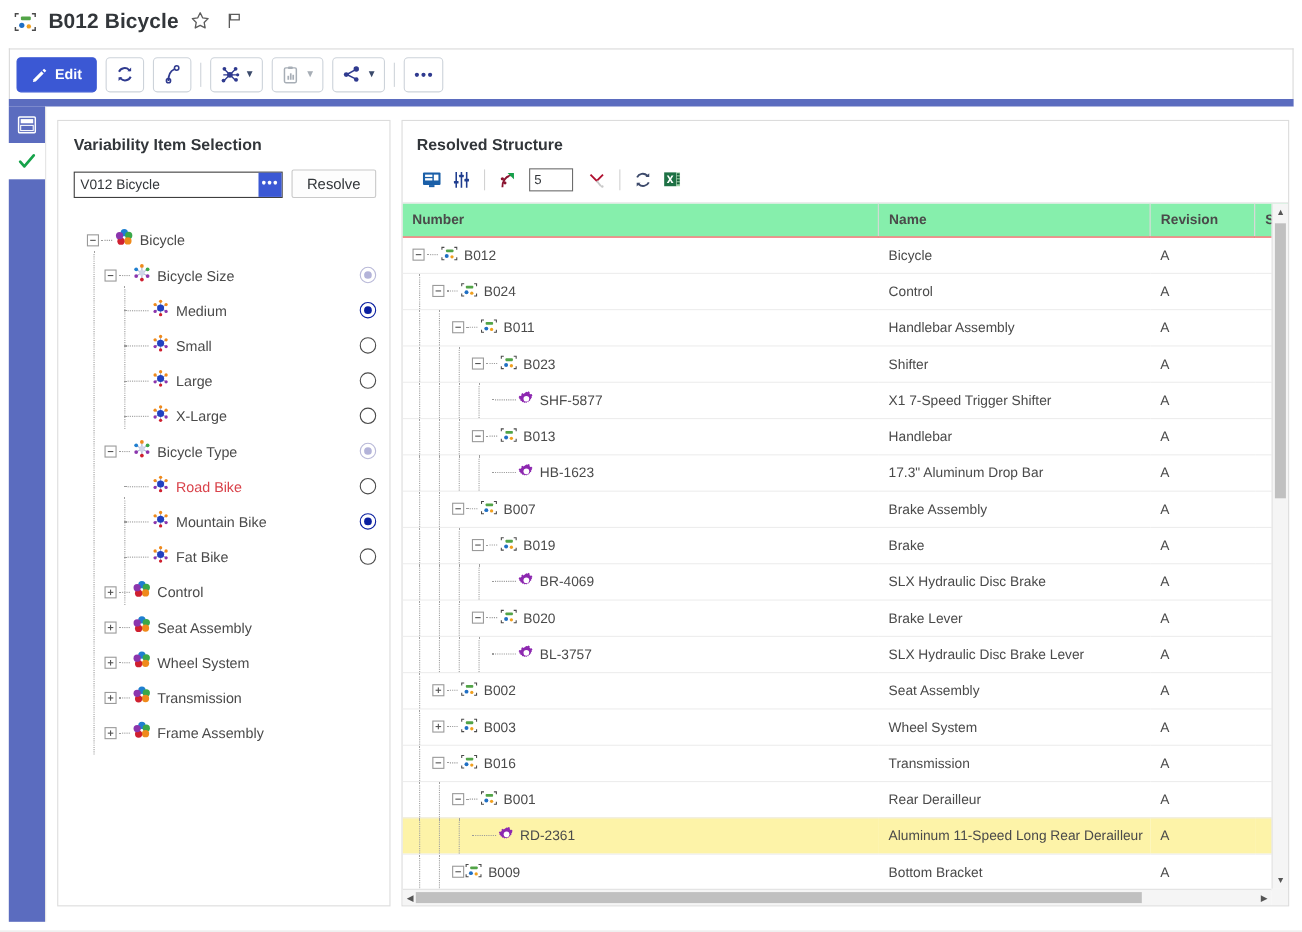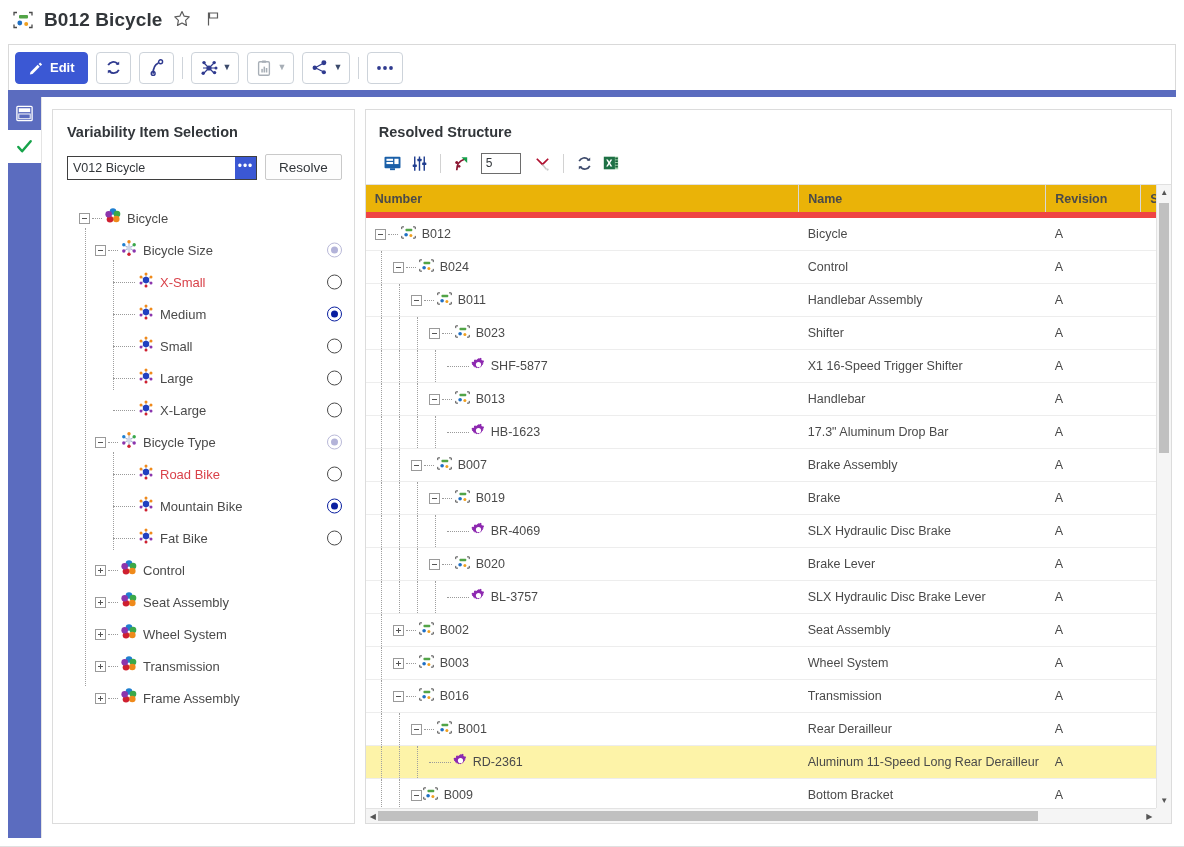--- a/index.html
+++ b/index.html
@@ -134,23 +134,23 @@
   .rtb-sep { width: 1px; height: 19px; background: #d2d2d2; margin: 0 7px; }
   .count-input {
     width: 40px; height: 21px; border: 1px solid #6d6d6d; background: #fff;
     font-size: 12px; color: #32363a; padding: 0 4px; outline: none;
     font-family: "Liberation Sans", sans-serif; margin: 0 8px 0 6px;
   }
 
   .grid-wrap { flex: 1; position: relative; overflow: hidden; border-top: 1px solid #e0e0e0; }
   table.grid { border-collapse: collapse; table-layout: fixed; width: 805px; }
   table.grid th {
-    background: #eab308; text-align: left; font-size: 12.5px; color: #4a4a4a;
+    background: #86efac; text-align: left; font-size: 12.5px; color: #4a4a4a;
     font-weight: bold; height: 30px; padding: 0 0 0 9px;
-    border-right: 1px solid #d8d8d8; border-bottom: 6px solid #ef4444;
+    border-right: 1px solid #d8d8d8; border-bottom: 1px solid #ef4444;
   }
   table.grid td {
     height: 32px; font-size: 12.5px; color: #4a4a4a; padding: 0 0 0 9px;
     border-bottom: 1px solid #ededed; vertical-align: middle; white-space: nowrap;
   }
   tr.hl td { background: #fdf3a8; }
   .col-num { width: 433px; }
   .col-name { width: 247px; }
   .col-rev { width: 95px; }
   .col-s { width: 30px; }
@@ -363,39 +363,20 @@
                   <circle cx="14.2" cy="12" r="1.7" fill="#8b35ad"></circle>
                   <circle cx="9" cy="15.2" r="1.7" fill="#cf2030"></circle>
                   <circle cx="3.8" cy="12" r="1.7" fill="#8b35ad"></circle>
                   <circle cx="3.8" cy="5.8" r="1.7" fill="#1f7fd0"></circle>
                 </svg>
               </span>
               <span class="lbl" style="margin-left:5px">Bicycle Size</span>
               <div class="radio ro"></div>
             </div>
 
-            <div class="vnode" style="padding-left:46px">
-              <div class="vleaf-dots"></div>
-              <span>
-                <svg width="18" height="18" viewBox="0 0 18 18">
-                  <g stroke="#9aa6c8" stroke-width=".9">
-                      <path d="M9 9L9 3.4M9 9l4.6 2.7M9 9l-4.6 2.7M9 9l4.6-2.7M9 9l-4.6-2.7M9 9v5.6"></path>
-                    </g>
-                  <circle cx="9" cy="9" r="3.2" fill="#2040c0"></circle>
-                  <circle cx="9" cy="2.9" r="1.5" fill="#ef8a1b"></circle>
-                  <circle cx="14" cy="5.9" r="1.5" fill="#ef8a1b"></circle>
-                  <circle cx="14" cy="12.1" r="1.5" fill="#8b35ad"></circle>
-                  <circle cx="9" cy="15.1" r="1.5" fill="#cf2030"></circle>
-                  <circle cx="4" cy="12.1" r="1.5" fill="#8b35ad"></circle>
-                  <circle cx="4" cy="5.9" r="1.5" fill="#ef8a1b"></circle>
-                </svg>
-              </span>
-              <span class="lbl red" style="margin-left:5px">X-Small</span>
-              <div class="radio"></div>
-            </div>
 
             <div class="vnode" style="padding-left:46px">
               <div class="vleaf-dots"></div>
               <span>
                 <svg width="18" height="18" viewBox="0 0 18 18">
                   <g stroke="#9aa6c8" stroke-width=".9">
                       <path d="M9 9L9 3.4M9 9l4.6 2.7M9 9l-4.6 2.7M9 9l4.6-2.7M9 9l-4.6-2.7M9 9v5.6"></path>
                     </g>
                   <circle cx="9" cy="9" r="3.2" fill="#2040c0"></circle>
                   <circle cx="9" cy="2.9" r="1.5" fill="#ef8a1b"></circle>
@@ -815,21 +796,21 @@
                         <span class="ind guide" style="width:18px"></span>
                         <span class="ind guide" style="width:18px"></span>
                         <span class="vleaf-dots"></span>
                         <span class="gearicon"><svg width="15" height="15" viewBox="0 0 18 18">
                             <path d="M9 1.4l1.3.5.9-1 1.5 1-.3 1.3 1 1 1.3-.3 1 1.5-1 .9.5 1.3-1.3.5.5 1.3-1.4.5.1 1.3-1.5.2-.4 1.3-1.4-.3-.8 1.1-1.2-.8-1.2.8-.8-1.1-1.4.3-.4-1.3-1.5-.2.1-1.3-1.4-.5.5-1.3L1 9.5l.5-1.3-1-.9 1-1.5 1.3.3 1-1-.3-1.3 1.5-1 .9 1z" fill="#8d28b0"></path>
                             <circle cx="9" cy="9" r="3.1" fill="#fff"></circle>
                           </svg></span>
                         <span>SHF-5877</span>
                       </div>
                     </td>
-                    <td>X1 16-Speed Trigger Shifter</td>
+                    <td>X1 7-Speed Trigger Shifter</td>
                     <td>A</td>
                     <td></td>
                   </tr>
                   <tr>
                     <td>
                       <div class="numcell">
                         <span class="ind guide" style="width:18px"></span>
                         <span class="ind guide" style="width:18px"></span>
                         <span class="ind guide" style="width:18px"></span>
                         <span class="exp-box"></span>

